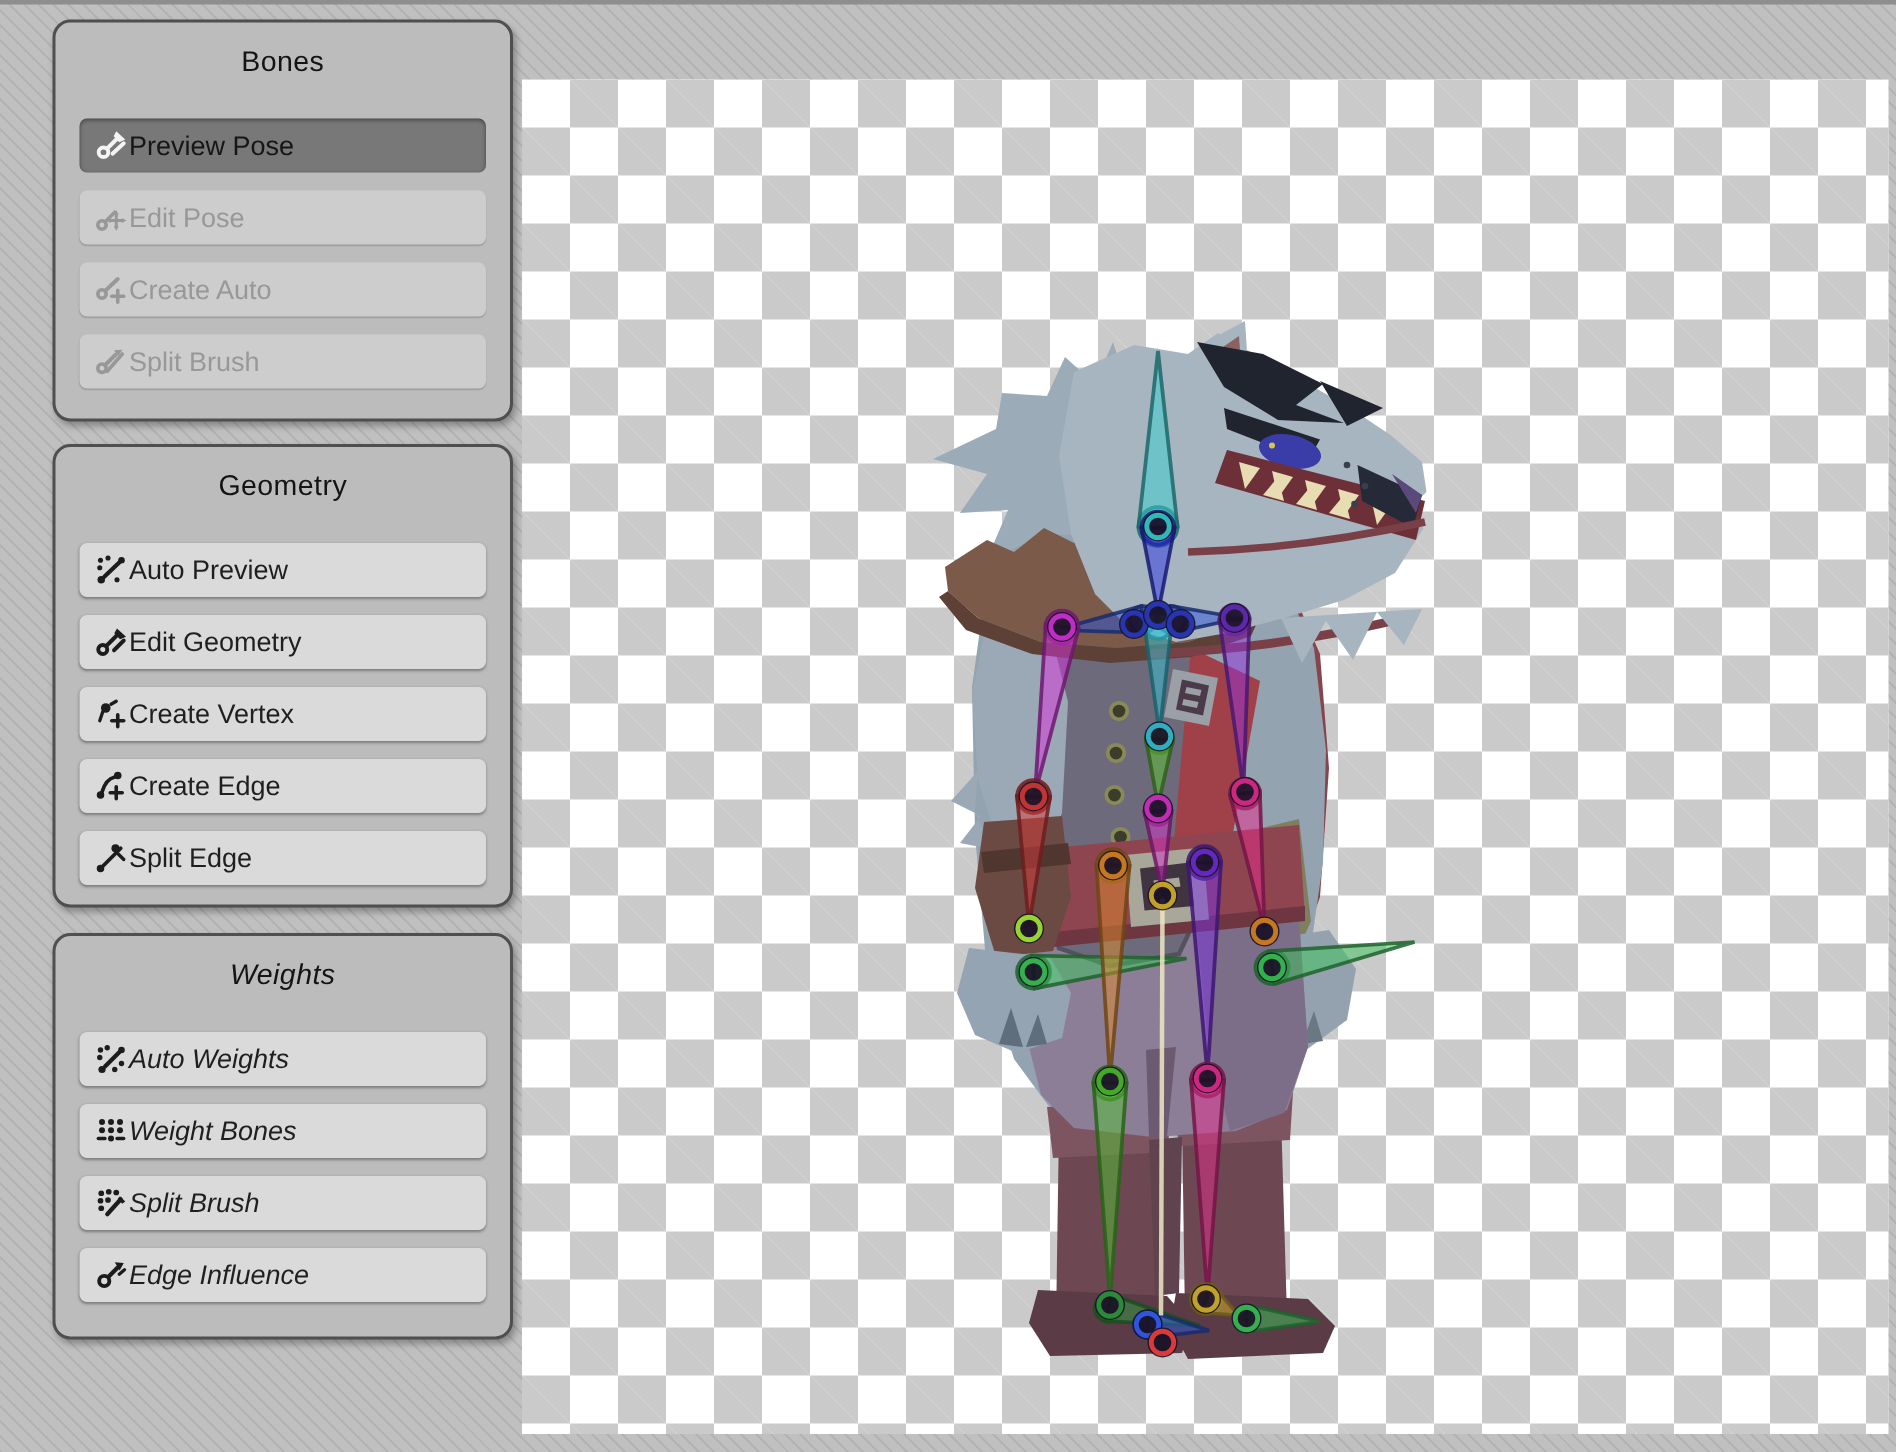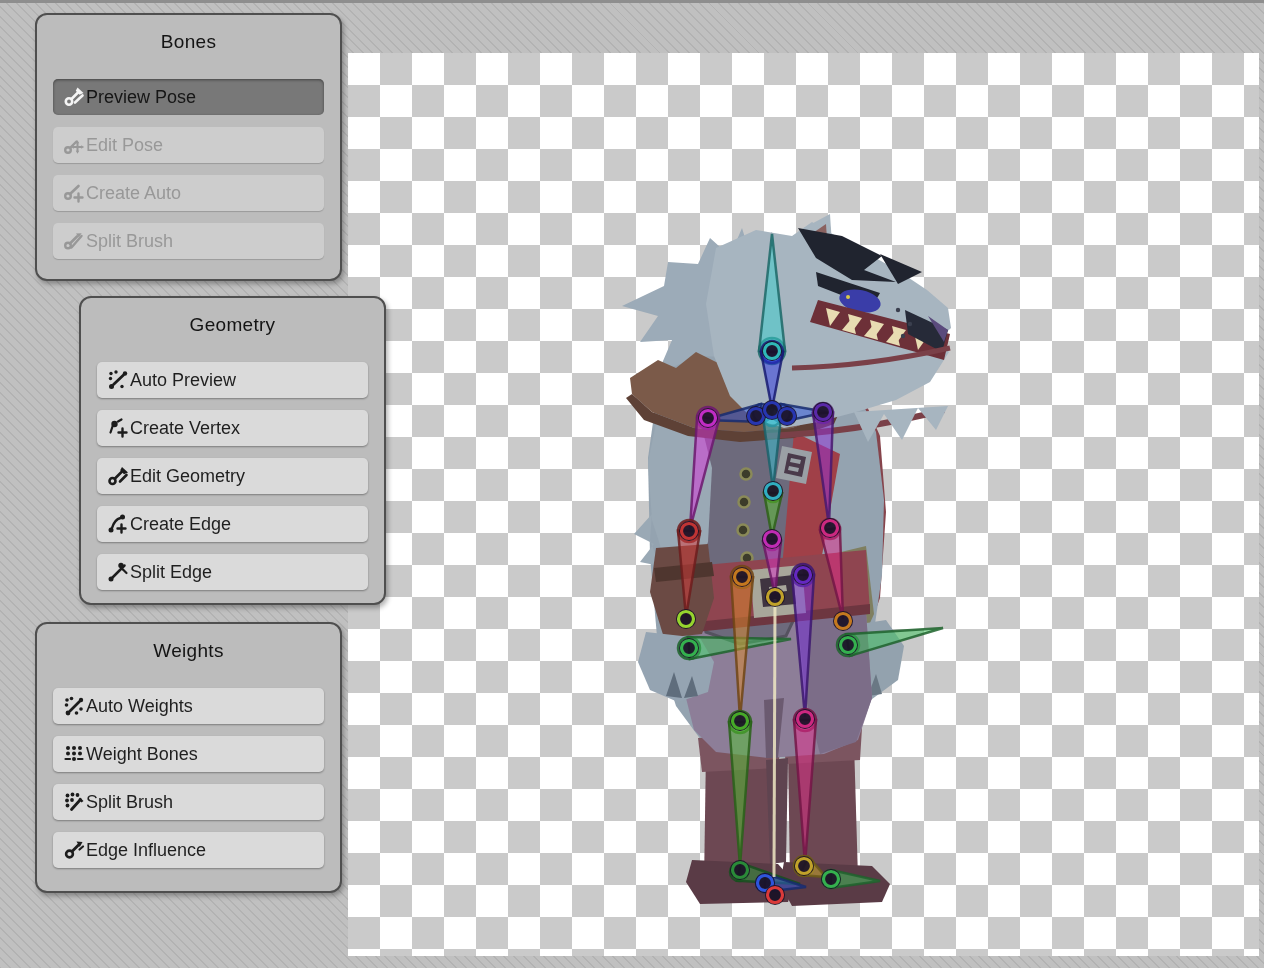--- a/index.html
+++ b/index.html
@@ -24,22 +24,22 @@
   }
   .sprite-canvas svg{position:absolute;left:0;top:0;width:100%;height:100%;display:block;}
   
   .tool-panel{
     position:absolute;left:35px;width:307px;
     background:#bcbcbc;border:2px solid #4f4f4f;border-radius:12px;
     box-shadow:2px 3px 5px rgba(0,0,0,0.30);
     box-sizing:border-box;
   }
   .panel-bones{top:13px;height:268px;}
-  .panel-geometry{top:296px;height:309px;margin-left:44px;}
-  .panel-weights{top:622px;height:271px;}
+  .panel-geometry{top:296px;height:309px;}
+  .panel-weights{top:622px;height:271px;font-style:italic;}
   .panel-title{
     text-align:center;margin:16px 0 26px 0;
     font-size:19px;color:#141414;letter-spacing:0.3px;
   }
   .tool-btn{
     height:36px;margin:0 16px 12px 16px;border-radius:5px;
     background:#dadada;box-shadow:0 1px 2px rgba(0,0,0,0.35);
     display:flex;align-items:center;padding:0 10px;gap:1px;
     font-size:18px;color:#1f1f1f;cursor:pointer;user-select:none;
   }
@@ -410,42 +410,42 @@
             <circle cx="15" cy="17.5" r="1.7"></circle>
           </g>
           <path d="M6.5 15.5 L16.5 6" stroke="currentColor" stroke-width="2.8" stroke-linecap="round" fill="none"></path>
         </svg>
       </span>
     <span>Auto Preview</span>
   </div>
   <div class="tool-btn">
     <span class="icon">
         <svg viewBox="0 0 22 22">
+          <g fill="none" stroke="currentColor" stroke-width="2.6" stroke-linecap="round">
+            <circle cx="5.5" cy="16" r="3"></circle>
+            <path d="M8 13.5 L16 5.5"></path>
+            <path d="M19.5 10 L13 16.5"></path>
+          </g>
+          <path d="M15 2 L21 7.5 L17 9.2 L13.2 5.2 Z" fill="currentColor"></path>
+        </svg>
+      </span>
+    <span>Edit Geometry</span>
+  </div>
+  <div class="tool-btn">
+    <span class="icon">
+        <svg viewBox="0 0 22 22">
           <circle cx="7.5" cy="7" r="3.2" fill="currentColor"></circle>
           <g fill="none" stroke="currentColor" stroke-linecap="round">
             <path d="M5.5 9.5 L3.5 15.5" stroke-width="2.2"></path>
             <path d="M11 4.5 L14.5 2.5" stroke-width="2.2"></path>
             <path d="M15.5 11.5 V19.5 M11.5 15.5 H19.5" stroke-width="2.4"></path>
           </g>
         </svg>
       </span>
     <span>Create Vertex</span>
-  </div>
-  <div class="tool-btn">
-    <span class="icon">
-        <svg viewBox="0 0 22 22">
-          <g fill="none" stroke="currentColor" stroke-width="2.6" stroke-linecap="round">
-            <circle cx="5.5" cy="16" r="3"></circle>
-            <path d="M8 13.5 L16 5.5"></path>
-            <path d="M19.5 10 L13 16.5"></path>
-          </g>
-          <path d="M15 2 L21 7.5 L17 9.2 L13.2 5.2 Z" fill="currentColor"></path>
-        </svg>
-      </span>
-    <span>Edit Geometry</span>
   </div>
   <div class="tool-btn">
     <span class="icon">
         <svg viewBox="0 0 22 22">
           <circle cx="4" cy="17" r="2.5" fill="currentColor"></circle>
           <circle cx="15.5" cy="4" r="2.5" fill="currentColor"></circle>
           <path d="M5 15 Q7.5 6.5 13.5 5" fill="none" stroke="currentColor" stroke-width="2.5" stroke-linecap="round"></path>
           <path d="M14.5 11.5 V19.5 M10.5 15.5 H18.5" fill="none" stroke="currentColor" stroke-width="2.4" stroke-linecap="round"></path>
         </svg>
       </span>

